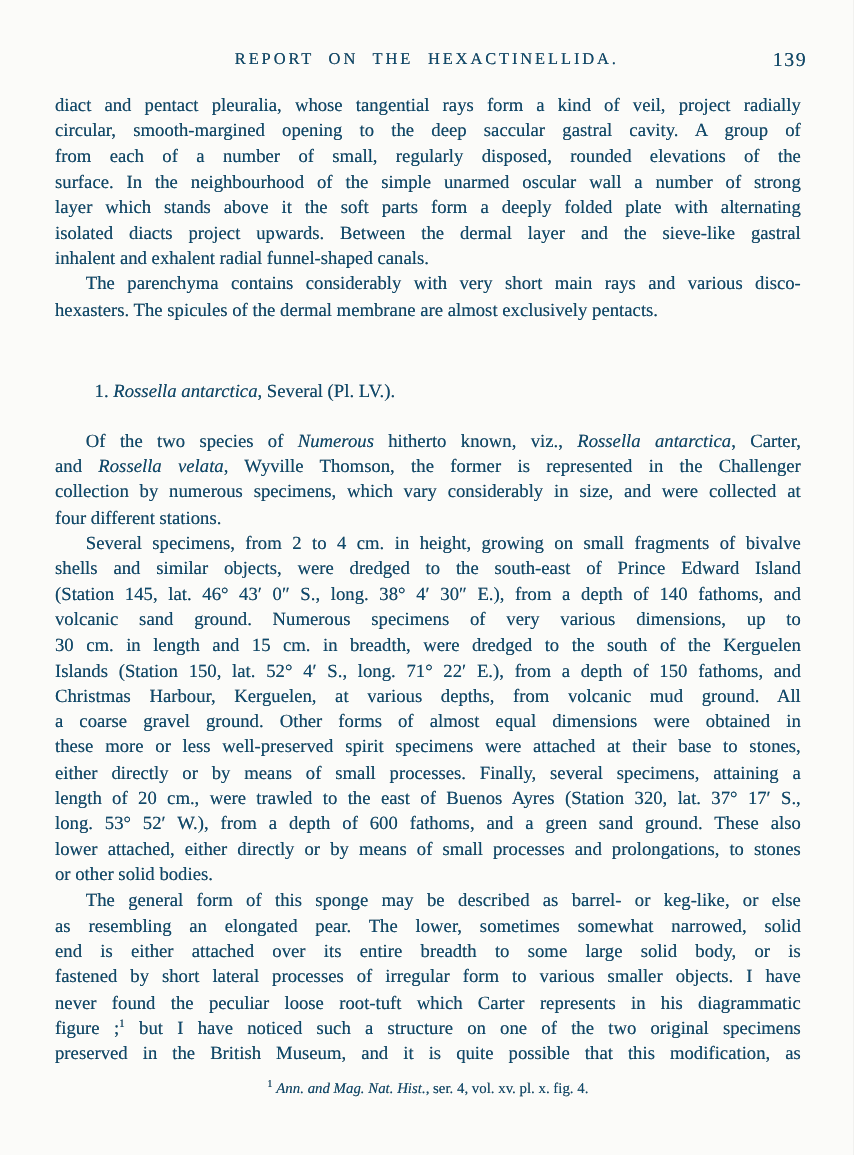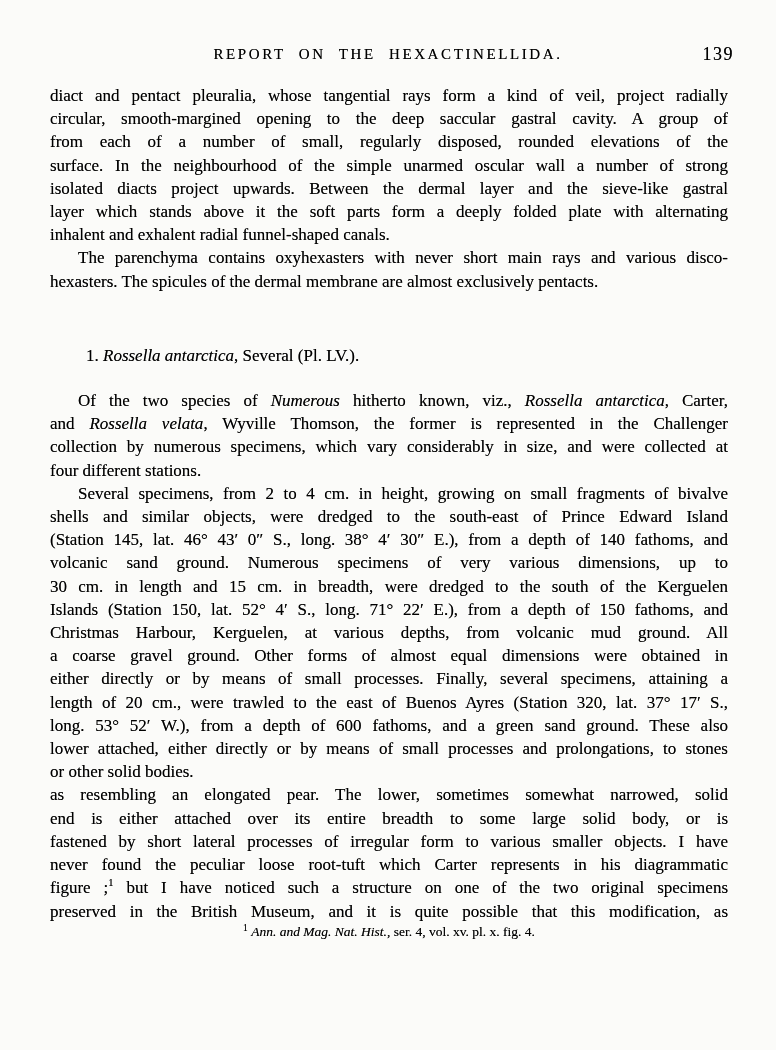--- a/index.html
+++ b/index.html
@@ -4,21 +4,21 @@
 <style>
   html, body { margin: 0; padding: 0; background: #e8e8e6; }
   .page {
     position: relative;
     width: 776px;
     height: 1050px;
     margin: 0 auto;
     background: #fbfbf9;
     overflow: hidden;
     font-family: "Liberation Serif", "DejaVu Serif", serif;
-    color: #000000;
+    color: #0c4a6e;
   }
   .running-head {
     position: absolute;
     top: 46px;
     left: 0;
     width: 100%;
     text-align: center;
     font-size: 15px;
     letter-spacing: 2.6px;
     word-spacing: 7px;
@@ -46,21 +46,21 @@
   .ln { white-space: normal; }
   .ln.j { text-align: justify; text-align-last: justify; }
   .ind { text-indent: 28px; }
   .it { font-style: italic; }
   .sup { vertical-align: super; font-size: 10.5px; line-height: 0; }
   .species-heading {
     margin: 51px 0 22px 36px;
     font-size: 17px;
   }
   .footnote {
-    margin-top: 0;
+    margin-top: 12px;
     text-align: center;
     font-size: 13.5px;
     line-height: 17px;
   }
   .footnote .sup { font-size: 9.5px; }
 </style>
 </head>
 <body>
 
 <div class="page">
@@ -68,27 +68,27 @@
   <div class="running-head">REPORT ON THE HEXACTINELLIDA.</div>
   <div class="page-num">139</div>
 
   <div class="body-text">
 
     <div class="para">
       <div class="ln j"><span>diact and pentact pleuralia, whose tangential rays form a kind of veil, project radially</span></div>
       <div class="ln j"><span>circular, smooth-margined opening to the deep saccular gastral cavity.  A group of</span></div>
       <div class="ln j"><span>from each of a number of small, regularly disposed, rounded elevations of the</span></div>
       <div class="ln j"><span>surface.  In the neighbourhood of the simple unarmed oscular wall a number of strong</span></div>
+      <div class="ln j"><span>layer which stands above it the soft parts form a deeply folded plate with alternating</span></div>
       <div class="ln j"><span>isolated diacts project upwards.  Between the dermal layer and the sieve-like gastral</span></div>
-      <div class="ln j"><span>layer which stands above it the soft parts form a deeply folded plate with alternating</span></div>
       <div class="ln"><span>inhalent and exhalent radial funnel-shaped canals.</span></div>
     </div>
 
     <div class="para">
-      <div class="ln j ind"><span>The parenchyma contains oxyhexasters with never short main rays and various disco-</span></div>
+      <div class="ln j ind"><span>The parenchyma contains considerably with very short main rays and various disco-</span></div>
       <div class="ln"><span>hexasters.  The spicules of the dermal membrane are almost exclusively pentacts.</span></div>
     </div>
 
     <div class="species-heading"><span>1.  </span><span class="it">Rossella antarctica</span><span>, Several (Pl. LV.).</span></div>
 
     <div class="para">
       <div class="ln j ind"><span>Of the two species of </span><span class="it">Numerous</span><span> hitherto known, viz., </span><span class="it">Rossella antarctica</span><span>, Carter,</span></div>
       <div class="ln j"><span>and </span><span class="it">Rossella velata</span><span>, Wyville Thomson, the former is represented in the Challenger</span></div>
       <div class="ln j"><span>collection by numerous specimens, which vary considerably in size, and were collected at</span></div>
       <div class="ln"><span>four different stations.</span></div>
@@ -96,28 +96,30 @@
 
     <div class="para">
       <div class="ln j ind"><span>Several specimens, from 2 to 4 cm. in height, growing on small fragments of bivalve</span></div>
       <div class="ln j"><span>shells and similar objects, were dredged to the south-east of Prince Edward Island</span></div>
       <div class="ln j"><span>(Station 145, lat. 46° 43′ 0″ S., long. 38° 4′ 30″ E.), from a depth of 140 fathoms, and</span></div>
       <div class="ln j"><span>volcanic sand ground.  Numerous specimens of very various dimensions, up to</span></div>
       <div class="ln j"><span>30 cm. in length and 15 cm. in breadth, were dredged to the south of the Kerguelen</span></div>
       <div class="ln j"><span>Islands (Station 150, lat. 52° 4′ S., long. 71° 22′ E.), from a depth of 150 fathoms, and</span></div>
       <div class="ln j"><span>Christmas Harbour, Kerguelen, at various depths, from volcanic mud ground.  All</span></div>
       <div class="ln j"><span>a coarse gravel ground.  Other forms of almost equal dimensions were obtained in</span></div>
+      <div class="ln j"><span>these more or less well-preserved spirit specimens were attached at their base to stones,</span></div>
       <div class="ln j"><span>either directly or by means of small processes.  Finally, several specimens, attaining a</span></div>
       <div class="ln j"><span>length of 20 cm., were trawled to the east of Buenos Ayres (Station 320, lat. 37° 17′ S.,</span></div>
       <div class="ln j"><span>long. 53° 52′ W.), from a depth of 600 fathoms, and a green sand ground.  These also</span></div>
       <div class="ln j"><span>lower attached, either directly or by means of small processes and prolongations, to stones</span></div>
       <div class="ln"><span>or other solid bodies.</span></div>
     </div>
 
     <div class="para">
+      <div class="ln j ind"><span>The general form of this sponge may be described as barrel- or keg-like, or else</span></div>
       <div class="ln j"><span>as resembling an elongated pear.  The lower, sometimes somewhat narrowed, solid</span></div>
       <div class="ln j"><span>end is either attached over its entire breadth to some large solid body, or is</span></div>
       <div class="ln j"><span>fastened by short lateral processes of irregular form to various smaller objects.  I have</span></div>
       <div class="ln j"><span>never found the peculiar loose root-tuft which Carter represents in his diagrammatic</span></div>
       <div class="ln j"><span>figure ;</span><span class="sup">1</span><span> but I have noticed such a structure on one of the two original specimens</span></div>
       <div class="ln j"><span>preserved in the British Museum, and it is quite possible that this modification, as</span></div>
     </div>
 
     <div class="footnote"><span class="sup">1</span><span> </span><span class="it">Ann. and Mag. Nat. Hist.</span><span>, ser. 4, vol. xv. pl. x. fig. 4.</span></div>
 

